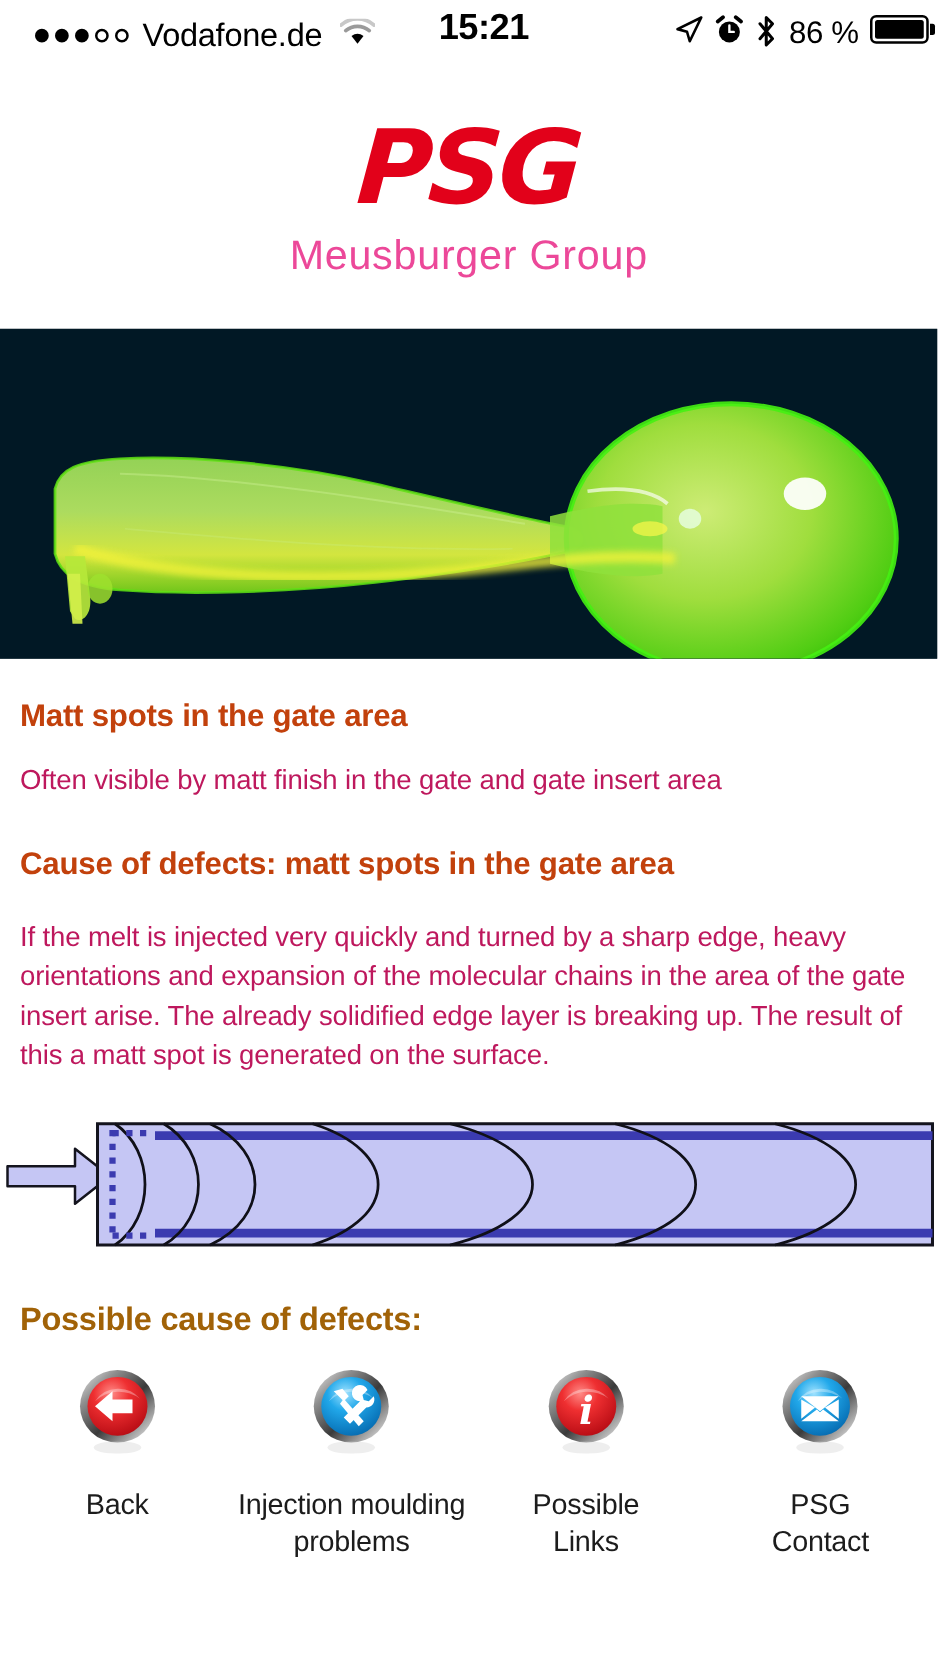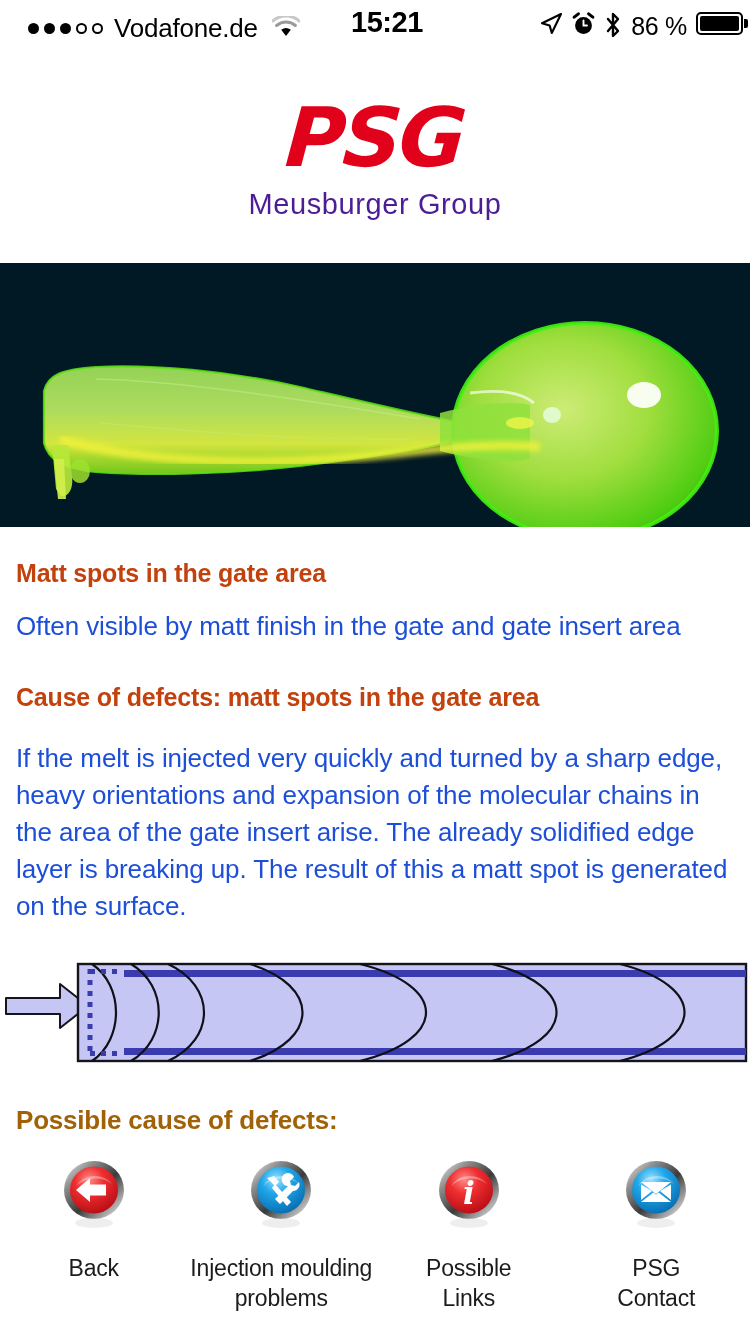--- a/index.html
+++ b/index.html
@@ -54,41 +54,41 @@
     padding-top: 10px;
   }
   .logo-psg {
     font-size: 82px; font-weight: bold; font-style: italic;
     color: #e2011a; letter-spacing: -3px;
     line-height: 1;
     transform: skewX(-4deg);
     font-family: "DejaVu Sans", sans-serif;
   }
   .logo-sub {
-    font-size: 29px; color: #4c1d95; letter-spacing: 0.6px;
+    font-size: 33px; color: #ec4899; letter-spacing: 0.6px;
     margin-top: 9px;
   }
 
   
   .hero {
     width: 750px; height: 264px;
     background: #011825;
     position: relative;
     overflow: hidden;
   }
   .spoon-wrap { position: absolute; inset: 0; }
 
   
   .content { padding: 0 16px; }
   h2.sec-title {
     font-size: 25px; font-weight: bold; color: #c2410c;
     margin-top: 32px; letter-spacing: -0.2px;
   }
   p.body {
-    font-size: 26px; color: #1d4ed8; line-height: 1.42;
+    font-size: 22px; color: #be185d; line-height: 1.42;
     margin-top: 20px; letter-spacing: -0.1px;
   }
   h2.sec-title.second { margin-top: 38px; }
   p.body.second { margin-top: 28px; }
 
   
   .diagram-wrap {
     margin-top: 26px;
     width: 750px; height: 125px;
     position: relative; left: -16px;

